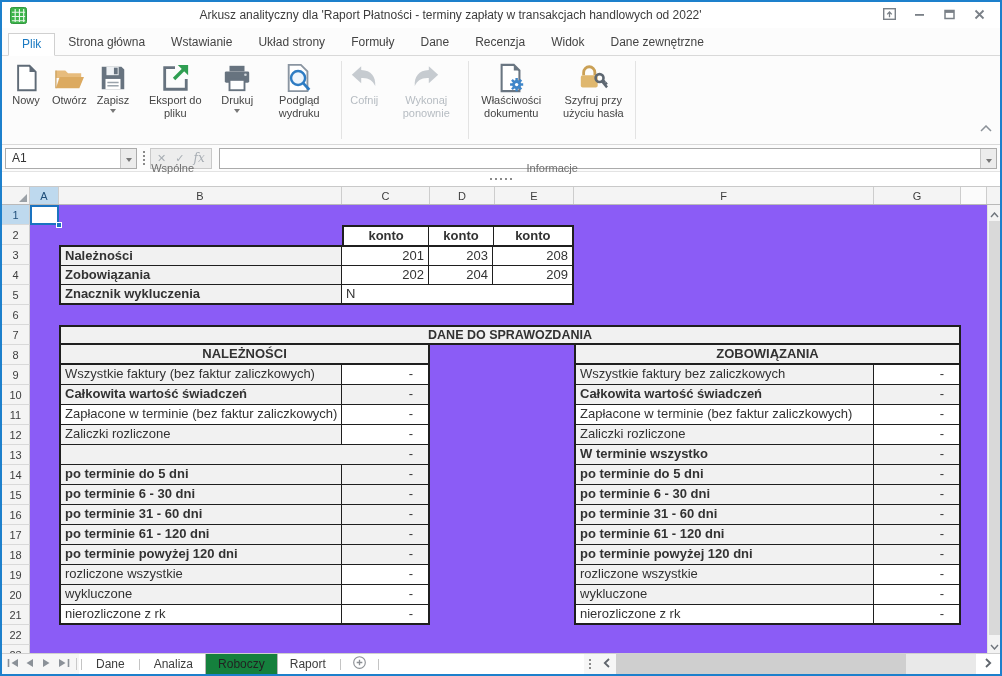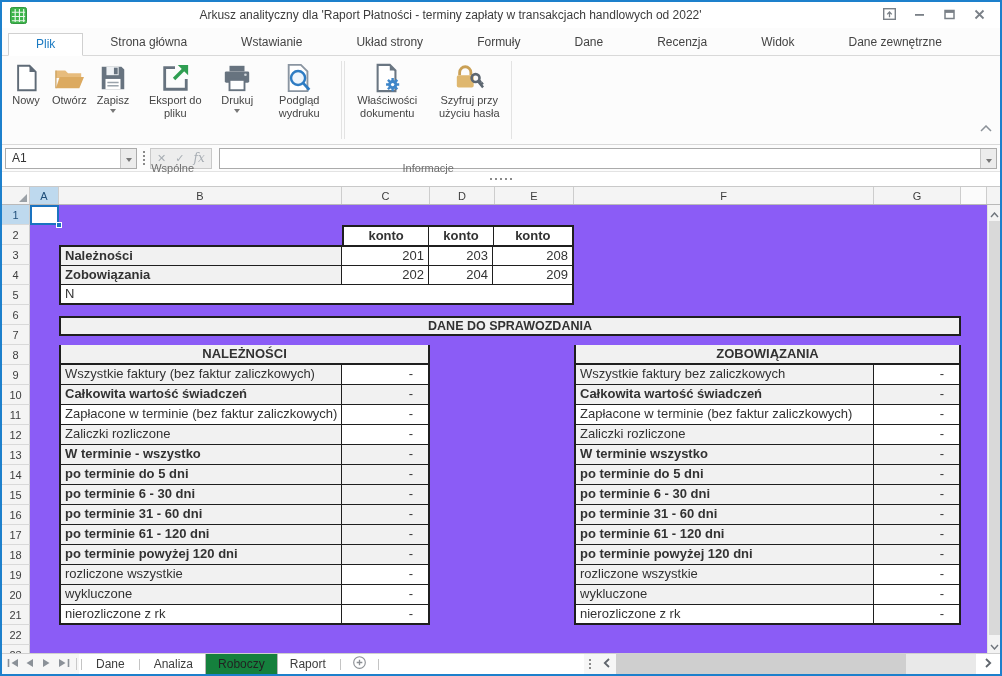--- a/index.html
+++ b/index.html
@@ -8,21 +8,21 @@
 
   
   .titlebar { height:26px; display:flex; align-items:center; background:#fff; }
   .appicon { margin-left:8px; display:flex; }
   .title { flex:1; text-align:center; font-size:12px; color:#3c3c3c; white-space:nowrap; overflow:hidden; }
   .wbtns { display:flex; margin-right:6px; }
   .wbtn { width:30px; height:20px; display:flex; align-items:center; justify-content:center; }
 
   
   .rtabs { height:28px; display:flex; align-items:flex-end; background:#fcfcfc; border-bottom:1px solid #d9d9d9; padding-left:6px; }
-  .rtab { height:23px; line-height:21px; padding:0 27px; font-size:12px; color:#444; white-space:nowrap; }
+  .rtab { height:23px; line-height:21px; padding:0 13px; font-size:12px; color:#444; white-space:nowrap; }
   .rtab.active { background:#fff; border:1px solid #d0d0d0; border-bottom:1px solid #fff; color:#1b7ac2; margin-bottom:-1px; }
 
   
   .ribbon { height:89px; background:#fcfcfc; border-bottom:1px solid #d9d9d9; display:flex; position:relative; padding-left:3px; }
   .rgroup { display:flex; flex-direction:column;gap:41px; }
   .rbtns { display:flex; flex:1; align-items:flex-start; padding-top:3px; }
   .rgl { font-size:11px; color:#6e6e6e; text-align:center; padding:1px 0 4px; height:17px; }
   .rsep { width:1px; background:#e3e3e3; margin:5px 1px; }
   .rbtn { display:flex; flex-direction:column; align-items:center; padding:2px 5px 0; min-width:42px; }
   .ricon { height:33px; display:flex; align-items:center; justify-content:center; }
@@ -229,20 +229,38 @@
                 <path d="M20.5 21.5l6.5 7" stroke="#2e7cc3" stroke-width="3"></path>
               </svg>
             </span>
           <span class="rlabel">Podgląd wydruku</span>
         </div>
       </div>
       <div class="rgl">Wspólne</div>
     </div>
     <div class="rsep"></div>
     <div class="rgroup">
+      <div class="rbtns">
+        <div class="rbtn disabled">
+          <span class="ricon">
+              <svg width="30" height="27" viewBox="0 0 32 28">
+                <path d="M13 2L3 11l10 9v-5.5c8-.5 12 2.5 15 8.5.5-10-4-16.5-15-17z" fill="#c6cbd0"></path>
+              </svg>
+            </span>
+          <span class="rlabel">Cofnij</span>
+        </div>
+        <div class="rbtn disabled">
+          <span class="ricon">
+              <svg width="30" height="27" viewBox="0 0 32 28">
+                <path d="M19 2l10 9-10 9v-5.5c-8-.5-12 2.5-15 8.5-.5-10 4-16.5 15-17z" fill="#c6cbd0"></path>
+              </svg>
+            </span>
+          <span class="rlabel">Wykonaj ponownie</span>
+        </div>
+      </div>
       <div class="rgl"></div>
     </div>
     <div class="rsep"></div>
     <div class="rgroup">
       <div class="rbtns">
         <div class="rbtn">
           <span class="ricon">
               <svg width="30" height="30" viewBox="0 0 32 32">
                 <path d="M6 2h13l6 6v22H6z" fill="#fff" stroke="#6a7682" stroke-width="2.2"></path>
                 <path d="M19 2l6 6h-6z" fill="#6a7682"></path>
@@ -363,45 +381,45 @@
             <div class="cv br" style="flex: 0 0 64px;">203</div>
             <div class="cv" style="flex: 1 1 0%;">208</div>
           </div>
           <div class="trow grow bb">
             <div class="cl shade bold br" style="flex: 0 0 281px;">Zobowiązania</div>
             <div class="cv br" style="flex: 0 0 87px;">202</div>
             <div class="cv br" style="flex: 0 0 64px;">204</div>
             <div class="cv" style="flex: 1 1 0%;">209</div>
           </div>
           <div class="trow grow">
+            <div class="cl shade bold br" style="flex: 0 0 281px;">Znacznik wykluczenia</div>
             <div class="cm">N</div>
           </div>
         </div>
-        <div class="tblbox cent bold shade tpad" style="left: 29px; top: 111px; width: 902px; height: 20px;">DANE DO SPRAWOZDANIA</div>
+        <div class="tblbox cent bold shade tpad" style="left: 29px; top: 120px; width: 902px; height: 20px;">DANE DO SPRAWOZDANIA</div>
         <div class="tblbox cent bold shade nt hpad" style="left: 29px; top: 140px; width: 371px; height: 20px;">NALEŻNOŚCI</div>
         <div class="tblbox cent bold shade nt hpad" style="left: 544px; top: 140px; width: 387px; height: 20px;">ZOBOWIĄZANIA</div>
         <div class="tblbox col nt" style="left: 29px; top: 160px; width: 371px; height: 260px;">
           <div class="trow fixed bb">
             <div class="cl br shade" style="flex: 0 0 281px;">Wszystkie faktury (bez faktur zaliczkowych)</div>
             <div class="cv dash">-</div>
           </div>
           <div class="trow fixed bb">
             <div class="cl br bold shade" style="flex: 0 0 281px;">Całkowita wartość świadczeń</div>
             <div class="cv dash shade">-</div>
           </div>
           <div class="trow fixed bb">
             <div class="cl br" style="flex: 0 0 281px;">Zapłacone w terminie (bez faktur zaliczkowych)</div>
             <div class="cv dash">-</div>
           </div>
           <div class="trow fixed bb">
             <div class="cl br shade" style="flex: 0 0 281px;">Zaliczki rozliczone</div>
             <div class="cv dash">-</div>
           </div>
           <div class="trow fixed bb">
-            <div class="cl br bold shade" style="flex: 0 0 281px;">W terminie - wszystko</div>
             <div class="cv dash shade">-</div>
           </div>
           <div class="trow fixed bb">
             <div class="cl br bold shade" style="flex: 0 0 281px;">po terminie do 5 dni</div>
             <div class="cv dash shade">-</div>
           </div>
           <div class="trow fixed bb">
             <div class="cl br bold shade" style="flex: 0 0 281px;">po terminie 6 - 30 dni</div>
             <div class="cv dash shade">-</div>
           </div>

